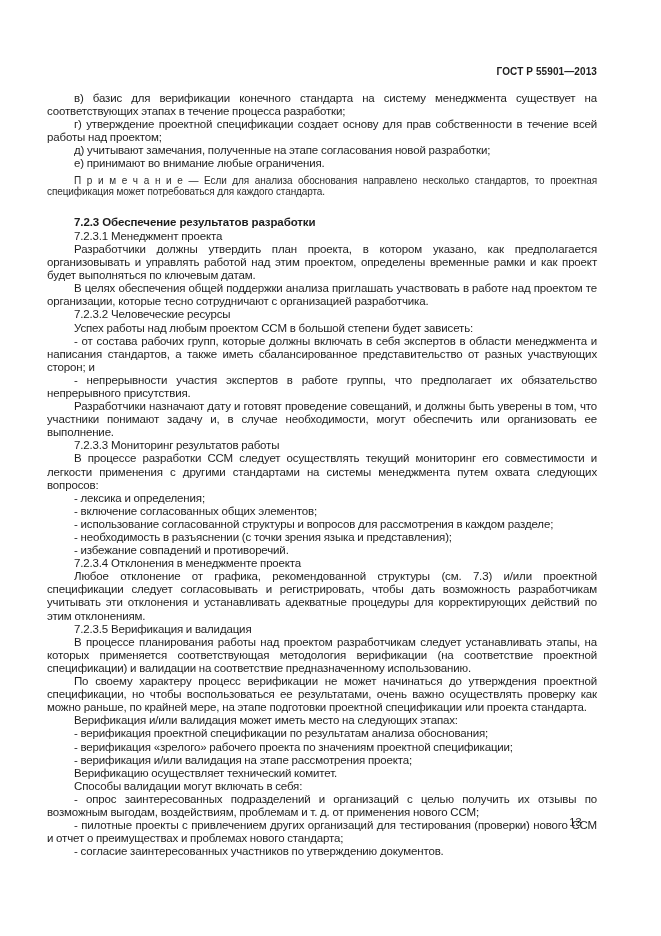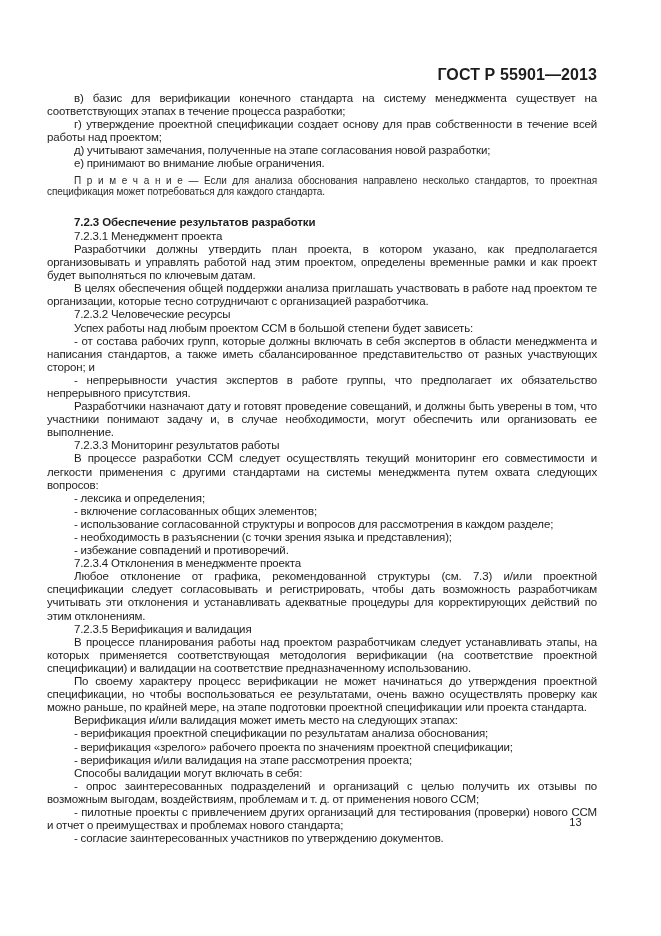--- a/index.html
+++ b/index.html
@@ -16,21 +16,21 @@
     color: #1d1d1d;
     overflow: hidden;
     box-sizing: border-box;
   }
   .doc-header {
     position: absolute;
     top: 66px;
     left: 47px;
     width: 550px;
     text-align: right;
-    font-size: 16px;
+    font-size: 10px;
     font-weight: bold;
     letter-spacing: 0.1px;
     white-space: nowrap;
   }
   .content {
     position: absolute;
     top: 92px;
     left: 47px;
     width: 550px;
   }
@@ -101,20 +101,21 @@
       <p class="para">-  избежание совпадений и противоречий.</p>
       <p class="para">7.2.3.4  Отклонения в менеджменте проекта</p>
       <p class="para">Любое отклонение от графика, рекомендованной структуры (см. 7.3) и/или проектной спецификации следует согласовывать и регистрировать, чтобы дать возможность разработчикам учитывать эти отклонения и устанавливать адекватные процедуры для корректирующих действий по этим отклонениям.</p>
       <p class="para">7.2.3.5  Верификация и валидация</p>
       <p class="para">В процессе планирования работы над проектом разработчикам следует устанавливать этапы, на которых применяется соответствующая методология верификации (на соответствие проектной спецификации) и валидации на соответствие предназначенному использованию.</p>
       <p class="para">По своему характеру процесс верификации не может начинаться до утверждения проектной спецификации, но чтобы воспользоваться ее результатами, очень важно осуществлять проверку как можно раньше, по крайней мере, на этапе подготовки проектной спецификации или проекта стандарта.</p>
       <p class="para">Верификация и/или валидация может иметь место на следующих этапах:</p>
       <p class="para">-  верификация проектной спецификации по результатам анализа обоснования;</p>
       <p class="para">-  верификация «зрелого» рабочего проекта по значениям проектной спецификации;</p>
       <p class="para">-  верификация и/или валидация на этапе рассмотрения проекта;</p>
+      <p class="para">Верификацию осуществляет технический комитет.</p>
       <p class="para">Способы валидации могут включать в себя:</p>
       <p class="para">-  опрос заинтересованных подразделений и организаций с целью получить их отзывы по возможным выгодам, воздействиям, проблемам и т. д. от применения нового ССМ;</p>
       <p class="para">-  пилотные проекты с привлечением других организаций для тестирования (проверки) нового ССМ и отчет о преимуществах и проблемах нового стандарта;</p>
       <p class="para">-  согласие заинтересованных участников по утверждению документов.</p>
     </div>
 
   <div class="page-num">13</div>
 </div>
 
 </body></html>

